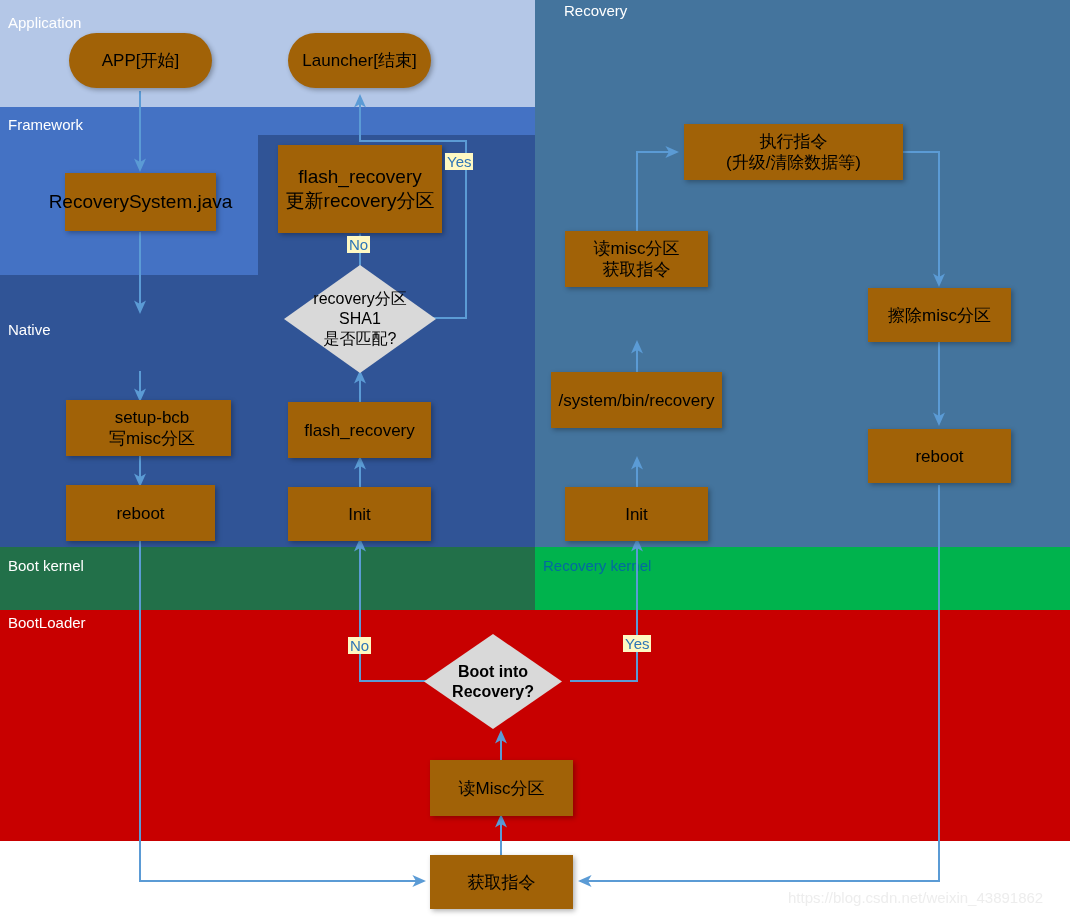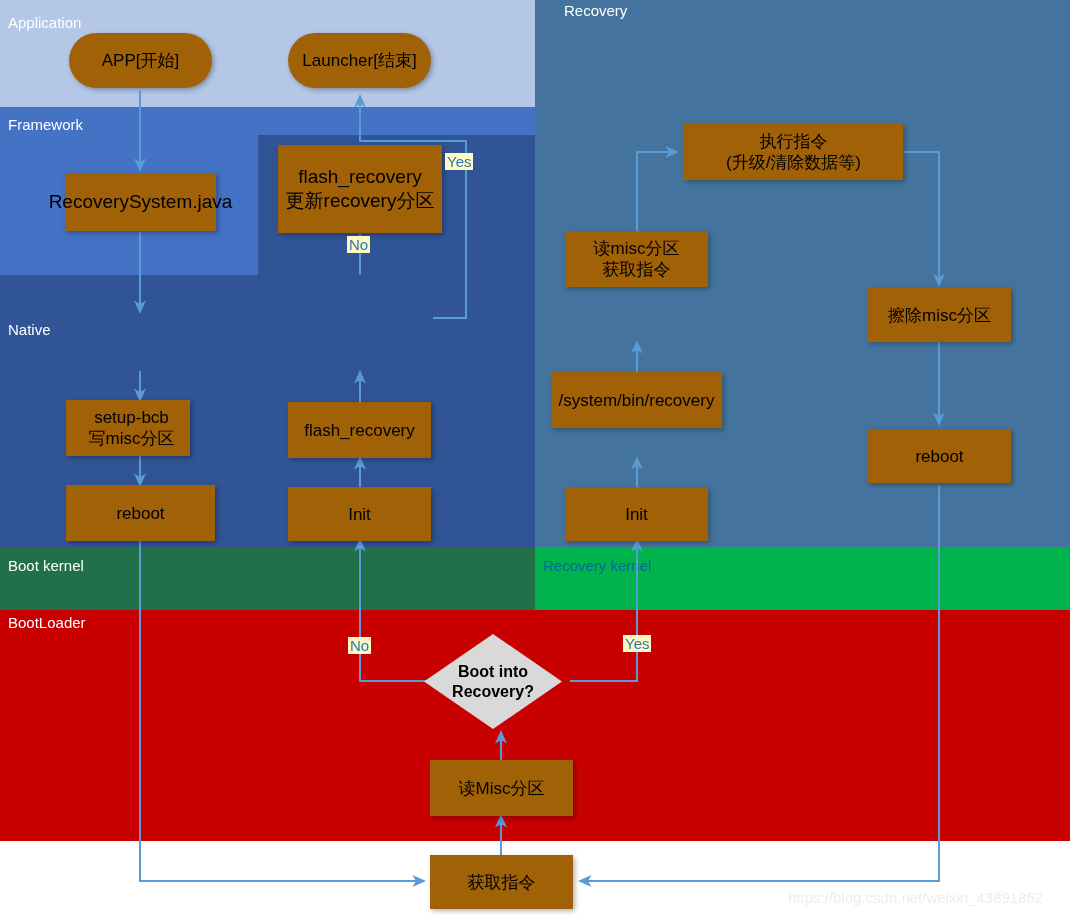--- a/index.html
+++ b/index.html
@@ -133,23 +133,31 @@
 
   <div class="node big" style="left:65px;top:173px;width:151px;height:58px;">
     <span>RecoverySystem.java</span>
   </div>
 
   <div class="node big" style="left:278px;top:145px;width:164px;height:88px;">
     <span class="ml" style="white-space: pre-line;">flash_recovery
 更新recovery分区</span>
   </div>
 
-
-
-  <div class="node" style="left:66px;top:400px;width:124px;height:56px;padding-left:7px;">
+  <div class="diamond" style="left:284px;top:265px;width:152px;height:108px;">
+    <div class="dshape"></div>
+    <div class="dtext">
+        <span class="ml" style="white-space: pre-line;">recovery分区
+SHA1
+是否匹配?</span>
+      </div>
+  </div>
+
+
+  <div class="node" style="left:66px;top:400px;width:165px;height:56px;padding-left:7px;">
     <span class="ml" style="white-space: pre-line;">setup-bcb
 写misc分区</span>
   </div>
 
   <div class="node" style="left:66px;top:485px;width:149px;height:56px;">
     <span>reboot</span>
   </div>
 
   <div class="node" style="left:288px;top:402px;width:143px;height:56px;">
     <span>flash_recovery</span>

